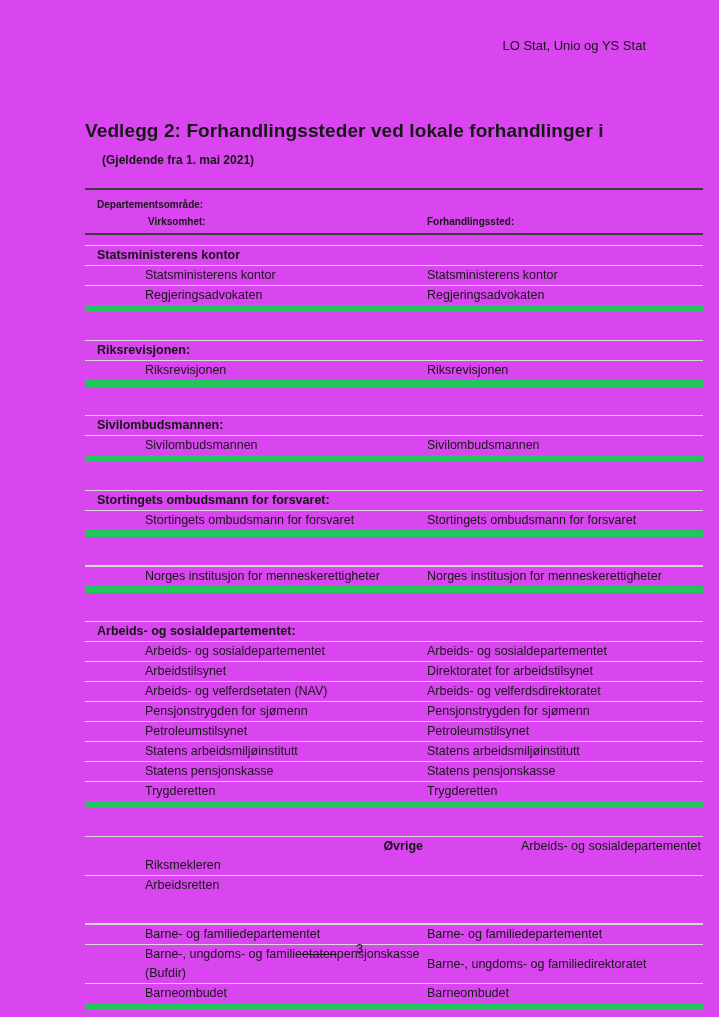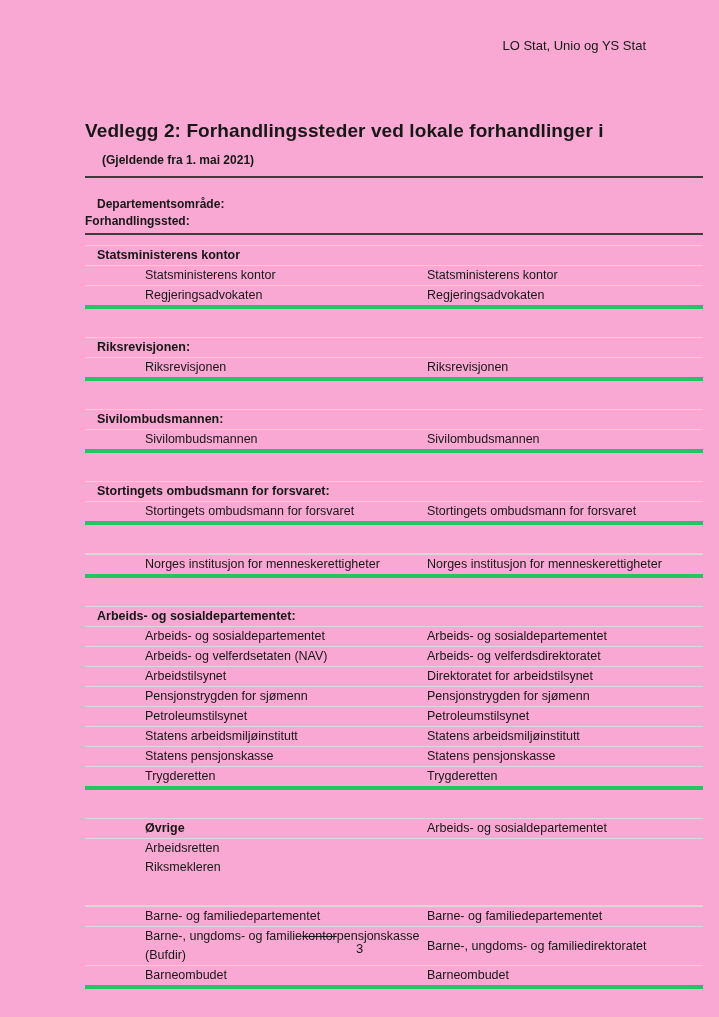--- a/index.html
+++ b/index.html
@@ -6,21 +6,21 @@
   * { margin: 0; padding: 0; box-sizing: border-box; }
   html, body { background: #ffffff; }
   body {
     width: 719px; height: 1017px;
     font-family: "Liberation Sans", "DejaVu Sans", sans-serif;
     color: #171717;
   }
   .paper {
     position: relative;
     width: 719px; height: 1017px;
-    background: #f9a8d4;
+    background: #d946ef;
     overflow: hidden;
   }
   .header-right {
     position: absolute;
     top: 38px; right: 73px;
     font-size: 13px;
     line-height: 16px;
   }
   .content {
     position: absolute;
@@ -34,53 +34,53 @@
     letter-spacing: 0.1px;
   }
   .subtitle {
     margin-top: 7px;
     font-size: 12px;
     font-weight: bold;
     line-height: 15px;
     margin-left: 17px;
   }
   .table-head {
-    margin-top: 8px;
+    margin-top: 20px;
     border-top: 2px solid #3c3c3c;
     border-bottom: 2px solid #3c3c3c;
-    padding: 18px 0 3px 0;
-    font-weight: bold;
-    font-size: 12px;
+    padding: 6px 0 3px 0;
+    font-weight: bold;
+    font-size: 10px;
     line-height: 17px;
   }
   .th-area { padding-left: 12px; }
   .th-row { display: flex; }
   .th-virk { width: 342px; padding-left: 63px; }
   .th-forh { flex: 1; }
 
   .section {
     margin-top: 28px;
     border-top: 1px solid #d9d9d9;
     font-size: 12.5px;
   }
   .sections > .section:first-child { margin-top: 10px; }
-  .section.sec-bottom { border-bottom: 4px solid #22c55e; }
+  .section.sec-bottom { border-bottom: 7px solid #22c55e; }
   .section-heading {
     font-weight: bold;
     line-height: 19px;
     padding-left: 12px;
   }
   .row {
     display: flex;
     align-items: center;
     border-top: 1px solid #d9d9d9;
     line-height: 19px;
     min-height: 19px;
   }
-  .row.heading-row { border-top: none; }
+  .row.heading-row { border-top: none; text-align: right; }
   .row.no-sep { border-top: none; }
   .cell-v { width: 342px; padding: 0 4px 0 60px; }
   .cell-v.b { font-weight: bold; }
   .cell-f { flex: 1; padding-right: 2px; }
   .b { font-weight: normal; }
   .strike { text-decoration: line-through; }
   .footer-page {
     position: absolute;
     top: 941px; left: 0;
     width: 100%;
@@ -99,20 +99,21 @@
 
     <div class="title">
       <div>Vedlegg 2: Forhandlingssteder ved lokale forhandlinger i</div>
     </div>
 
     <div class="subtitle">(Gjeldende fra 1. mai 2021)</div>
 
     <div class="table-head">
       <div class="th-area">Departementsområde:</div>
       <div class="th-row">
+        <div class="th-virk">Virksomhet:</div>
         <div class="th-forh">Forhandlingssted:</div>
       </div>
     </div>
 
     <div class="sections">
         <div class="section sec-bottom">
           <div class="section-heading">Statsministerens kontor</div>
           <div class="row">
             <div class="cell-v">Statsministerens kontor</div>
             <div class="cell-f">Statsministerens kontor</div>
@@ -149,26 +150,26 @@
             <div class="cell-f">Norges institusjon for menneskerettigheter</div>
           </div>
         </div>
         <div class="section sec-bottom">
           <div class="section-heading">Arbeids- og sosialdepartementet:</div>
           <div class="row">
             <div class="cell-v">Arbeids- og sosialdepartementet</div>
             <div class="cell-f">Arbeids- og sosialdepartementet</div>
           </div>
           <div class="row">
+            <div class="cell-v">Arbeidstilsynet</div>
+            <div class="cell-f">Direktoratet for arbeidstilsynet</div>
+          </div>
+          <div class="row">
             <div class="cell-v">Arbeids- og velferdsetaten (NAV)</div>
             <div class="cell-f">Arbeids- og velferdsdirektoratet</div>
-          </div>
-          <div class="row">
-            <div class="cell-v">Arbeidstilsynet</div>
-            <div class="cell-f">Direktoratet for arbeidstilsynet</div>
           </div>
           <div class="row">
             <div class="cell-v">Pensjonstrygden for sjømenn</div>
             <div class="cell-f">Pensjonstrygden for sjømenn</div>
           </div>
           <div class="row">
             <div class="cell-v">Petroleumstilsynet</div>
             <div class="cell-f">Petroleumstilsynet</div>
           </div>
           <div class="row">
@@ -182,36 +183,36 @@
           <div class="row">
             <div class="cell-v">Trygderetten</div>
             <div class="cell-f">Trygderetten</div>
           </div>
         </div>
         <div class="section">
           <div class="row heading-row">
             <div class="cell-v b">Øvrige</div>
             <div class="cell-f">Arbeids- og sosialdepartementet</div>
           </div>
-          <div class="row">
-            <div class="cell-v">Arbeidsretten</div>
-            <div class="cell-f"></div>
-          </div>
           <div class="row no-sep">
             <div class="cell-v">Riksmekleren</div>
             <div class="cell-f"></div>
           </div>
+          <div class="row">
+            <div class="cell-v">Arbeidsretten</div>
+            <div class="cell-f"></div>
+          </div>
         </div>
         <div class="section sec-bottom">
           <div class="row">
             <div class="cell-v"><span>Barne- og </span><span class="b ">familie</span><span>departementet</span></div>
             <div class="cell-f"><span>Barne- og </span><span class="b ">familie</span><span>departementet</span></div>
           </div>
           <div class="row">
-            <div class="cell-v"><span>Barne-, ungdoms- og familie</span><span class="strike">kontor</span><span class="b ">pensjonskasse</span><br><span class="b ">(Bufdir)</span></div>
+            <div class="cell-v"><span>Barne-, ungdoms- og familie</span><span class="strike">etaten</span><span class="b ">pensjonskasse</span><br><span class="b ">(Bufdir)</span></div>
             <div class="cell-f">Barne-, ungdoms- og familiedirektoratet</div>
           </div>
           <div class="row">
             <div class="cell-v">Barneombudet</div>
             <div class="cell-f">Barneombudet</div>
           </div>
         </div>
       </div>
 
   </div>

